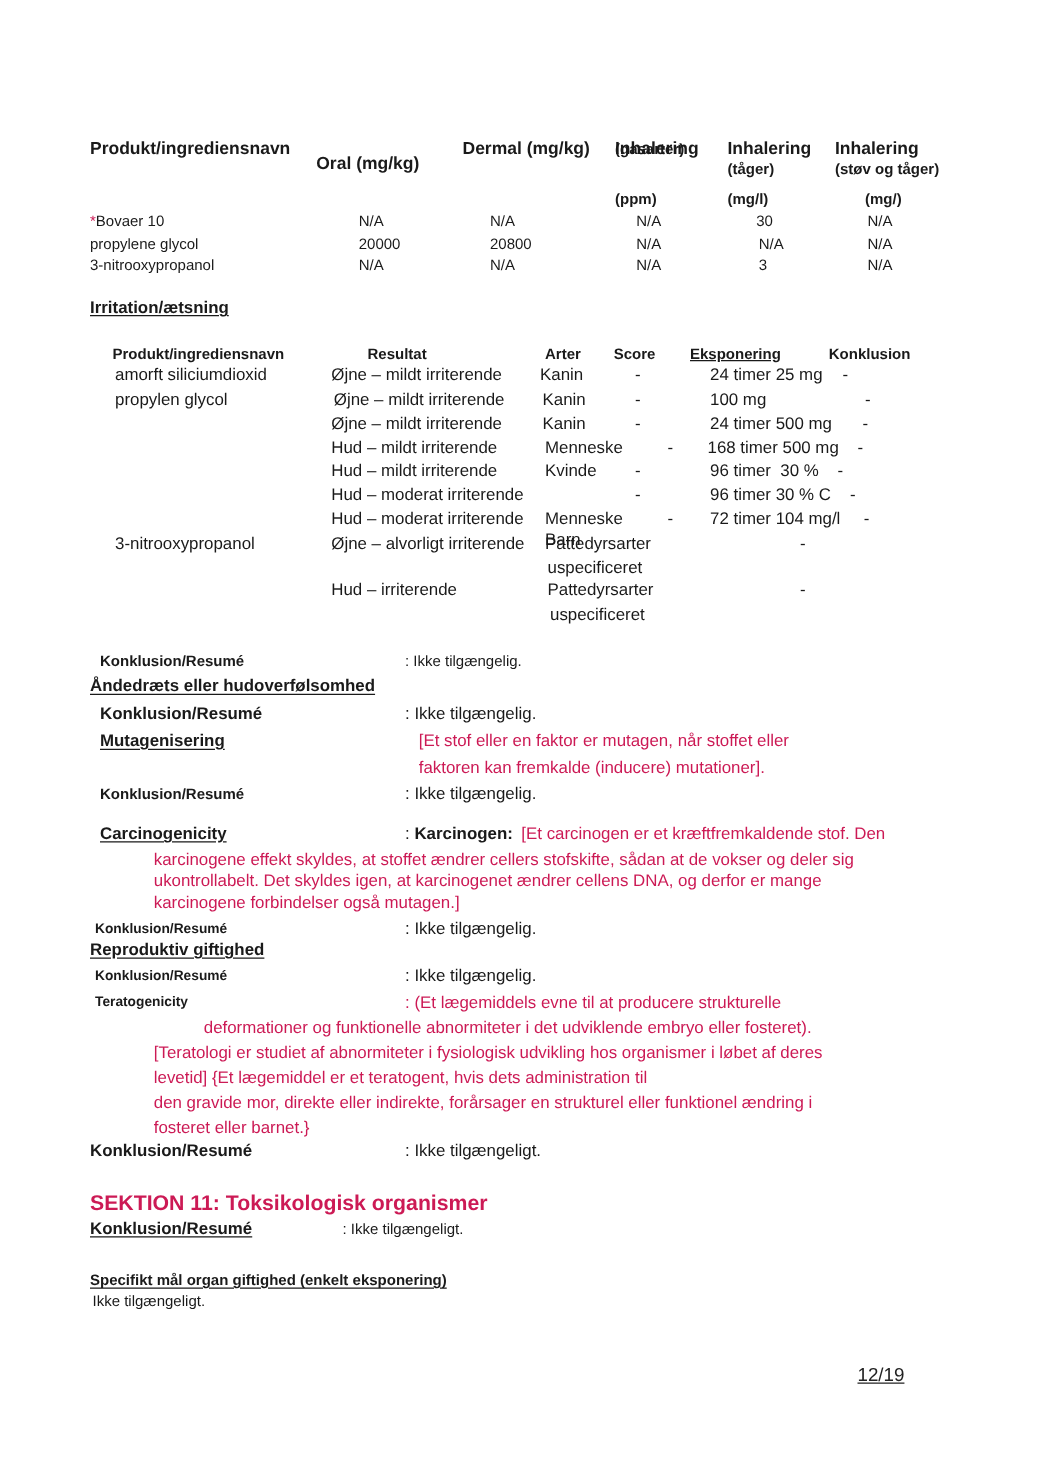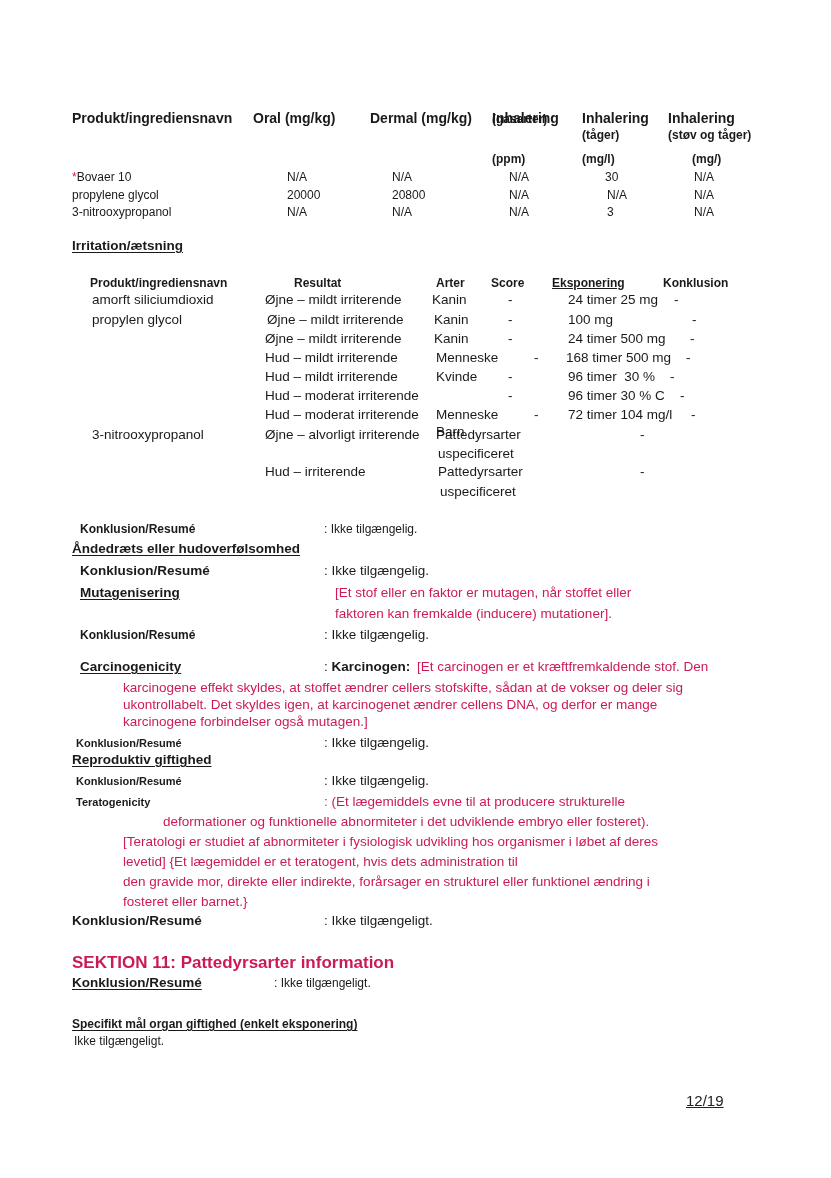--- a/index.html
+++ b/index.html
@@ -15,21 +15,21 @@
   .f14 { font-size: 14px; }
   .c { }
   .section-title { font-size: 17px; font-weight: bold; color: #cc1a55; }
   .page-num { font-size: 15px; color: #222; }
 </style>
 </head>
 <body>
 
 <div>
   <span class="abs b f14" style="left:72px;top:110px;">Produkt/ingrediensnavn</span>
-  <span class="abs b f14" style="left:253px;top:110px;">Oral (mg/kg)</span>
+  <span class="abs b f14" style="left:253px;top:122px;">Oral (mg/kg)</span>
   <span class="abs b f14" style="left:370px;top:110px;">Dermal (mg/kg)</span>
 
   <span class="abs b f14 c" style="left:492px;top:110px;width:80px;">Inhalering</span>
   <span class="abs b f12 c" style="left:492px;top:112px;width:80px;">(gasarter)</span>
   <span class="abs b f12 c" style="left:492px;top:152px;width:80px;">(ppm)</span>
 
   <span class="abs b f14 c" style="left:582px;top:110px;width:78px;">Inhalering</span>
   <span class="abs b f12 c" style="left:582px;top:128px;width:78px;">(tåger)</span>
   <span class="abs b f12 c" style="left:582px;top:152px;width:60px;">(mg/l)</span>
 
@@ -172,20 +172,20 @@
 <span class="abs b f11" style="left:76px;top:796px;">Teratogenicity</span>
 <span class="abs red f13" style="left:324px;top:794px;">: (Et lægemiddels evne til at producere strukturelle</span>
 <span class="abs red f13" style="left:123px;top:814px;margin-left:40px;">deformationer og funktionelle abnormiteter i det udviklende embryo eller fosteret).</span>
 <span class="abs red f13" style="left:123px;top:834px;">[Teratologi er studiet af abnormiteter i fysiologisk udvikling hos organismer i løbet af deres</span>
 <span class="abs red f13" style="left:123px;top:854px;">levetid] {Et lægemiddel er et teratogent, hvis dets administration til</span>
 <span class="abs red f13" style="left:123px;top:874px;">den gravide mor, direkte eller indirekte, forårsager en strukturel eller funktionel ændring i</span>
 <span class="abs red f13" style="left:123px;top:894px;">fosteret eller barnet.}</span>
 <span class="abs b f13" style="left:72px;top:913px;">Konklusion/Resumé</span>
 <span class="abs f13" style="left:324px;top:913px;">: Ikke tilgængeligt.</span>
 
-<span class="abs section-title" style="left:72px;top:953px;">SEKTION 11: Pattedyrsarter information</span>
+<span class="abs section-title" style="left:72px;top:953px;">SEKTION 11: Toksikologisk organismer</span>
 <span class="abs b u f13" style="left:72px;top:975px;">Konklusion/Resumé</span>
 <span class="abs f12" style="left:274px;top:976px;">: Ikke tilgængeligt.</span>
 
 <span class="abs b u f12" style="left:72px;top:1017px;">Specifikt mål organ giftighed (enkelt eksponering)</span>
 <span class="abs f12" style="left:74px;top:1034px;">Ikke tilgængeligt.</span>
 
 <span class="abs page-num" style="left:686px;top:1092px;text-decoration:underline;">12/19</span>
 
 </body></html>

